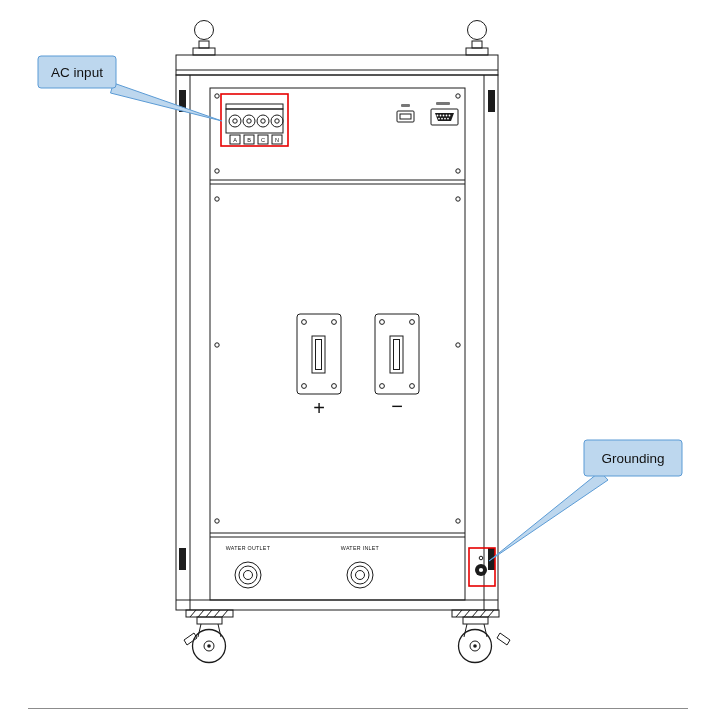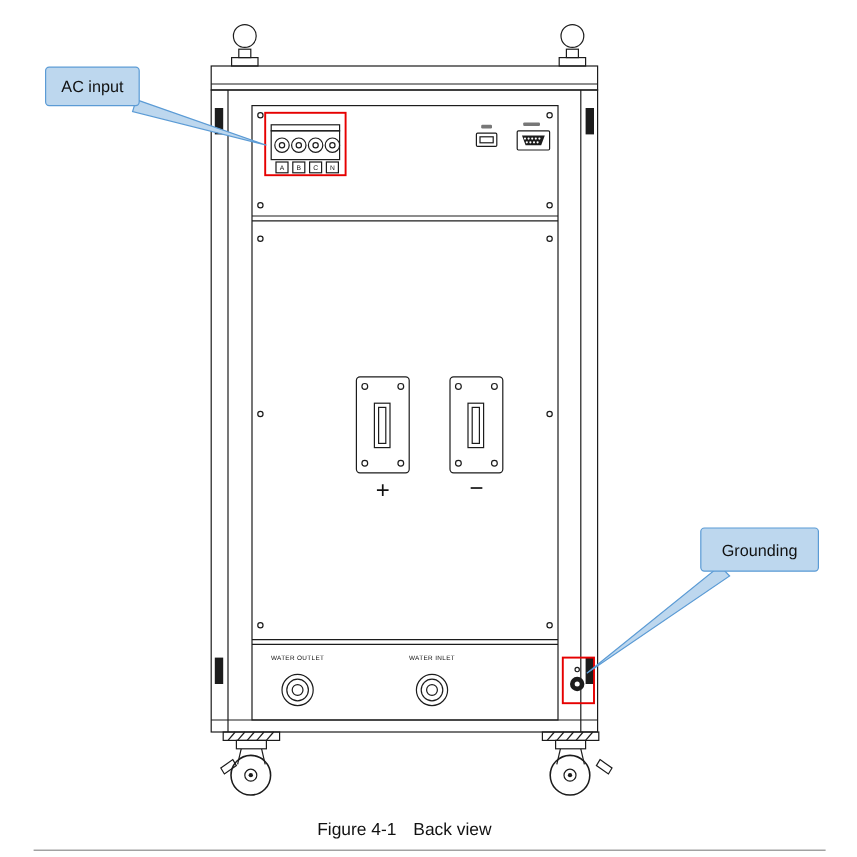--- a/index.html
+++ b/index.html
@@ -204,19 +204,15 @@
       <rect class="callout-box" x="38" y="56" width="78" height="32" rx="3"></rect>
       <text class="callout-text" x="77" y="77">AC input</text>
     </g>
     <g>
       <polygon class="leader" points="600,471.5 608,480 489,561"></polygon>
       <rect class="callout-box" x="584" y="440" width="98" height="36" rx="3"></rect>
       <text class="callout-text" x="633" y="463">Grounding</text>
     </g>
   </svg>
 
-  <div class="caption">
-    <span>Figure 4-1</span>
-    <span>Back view</span>
-  </div>
 
   <div class="footer-rule"></div>
 </div>
 
 </body></html>

